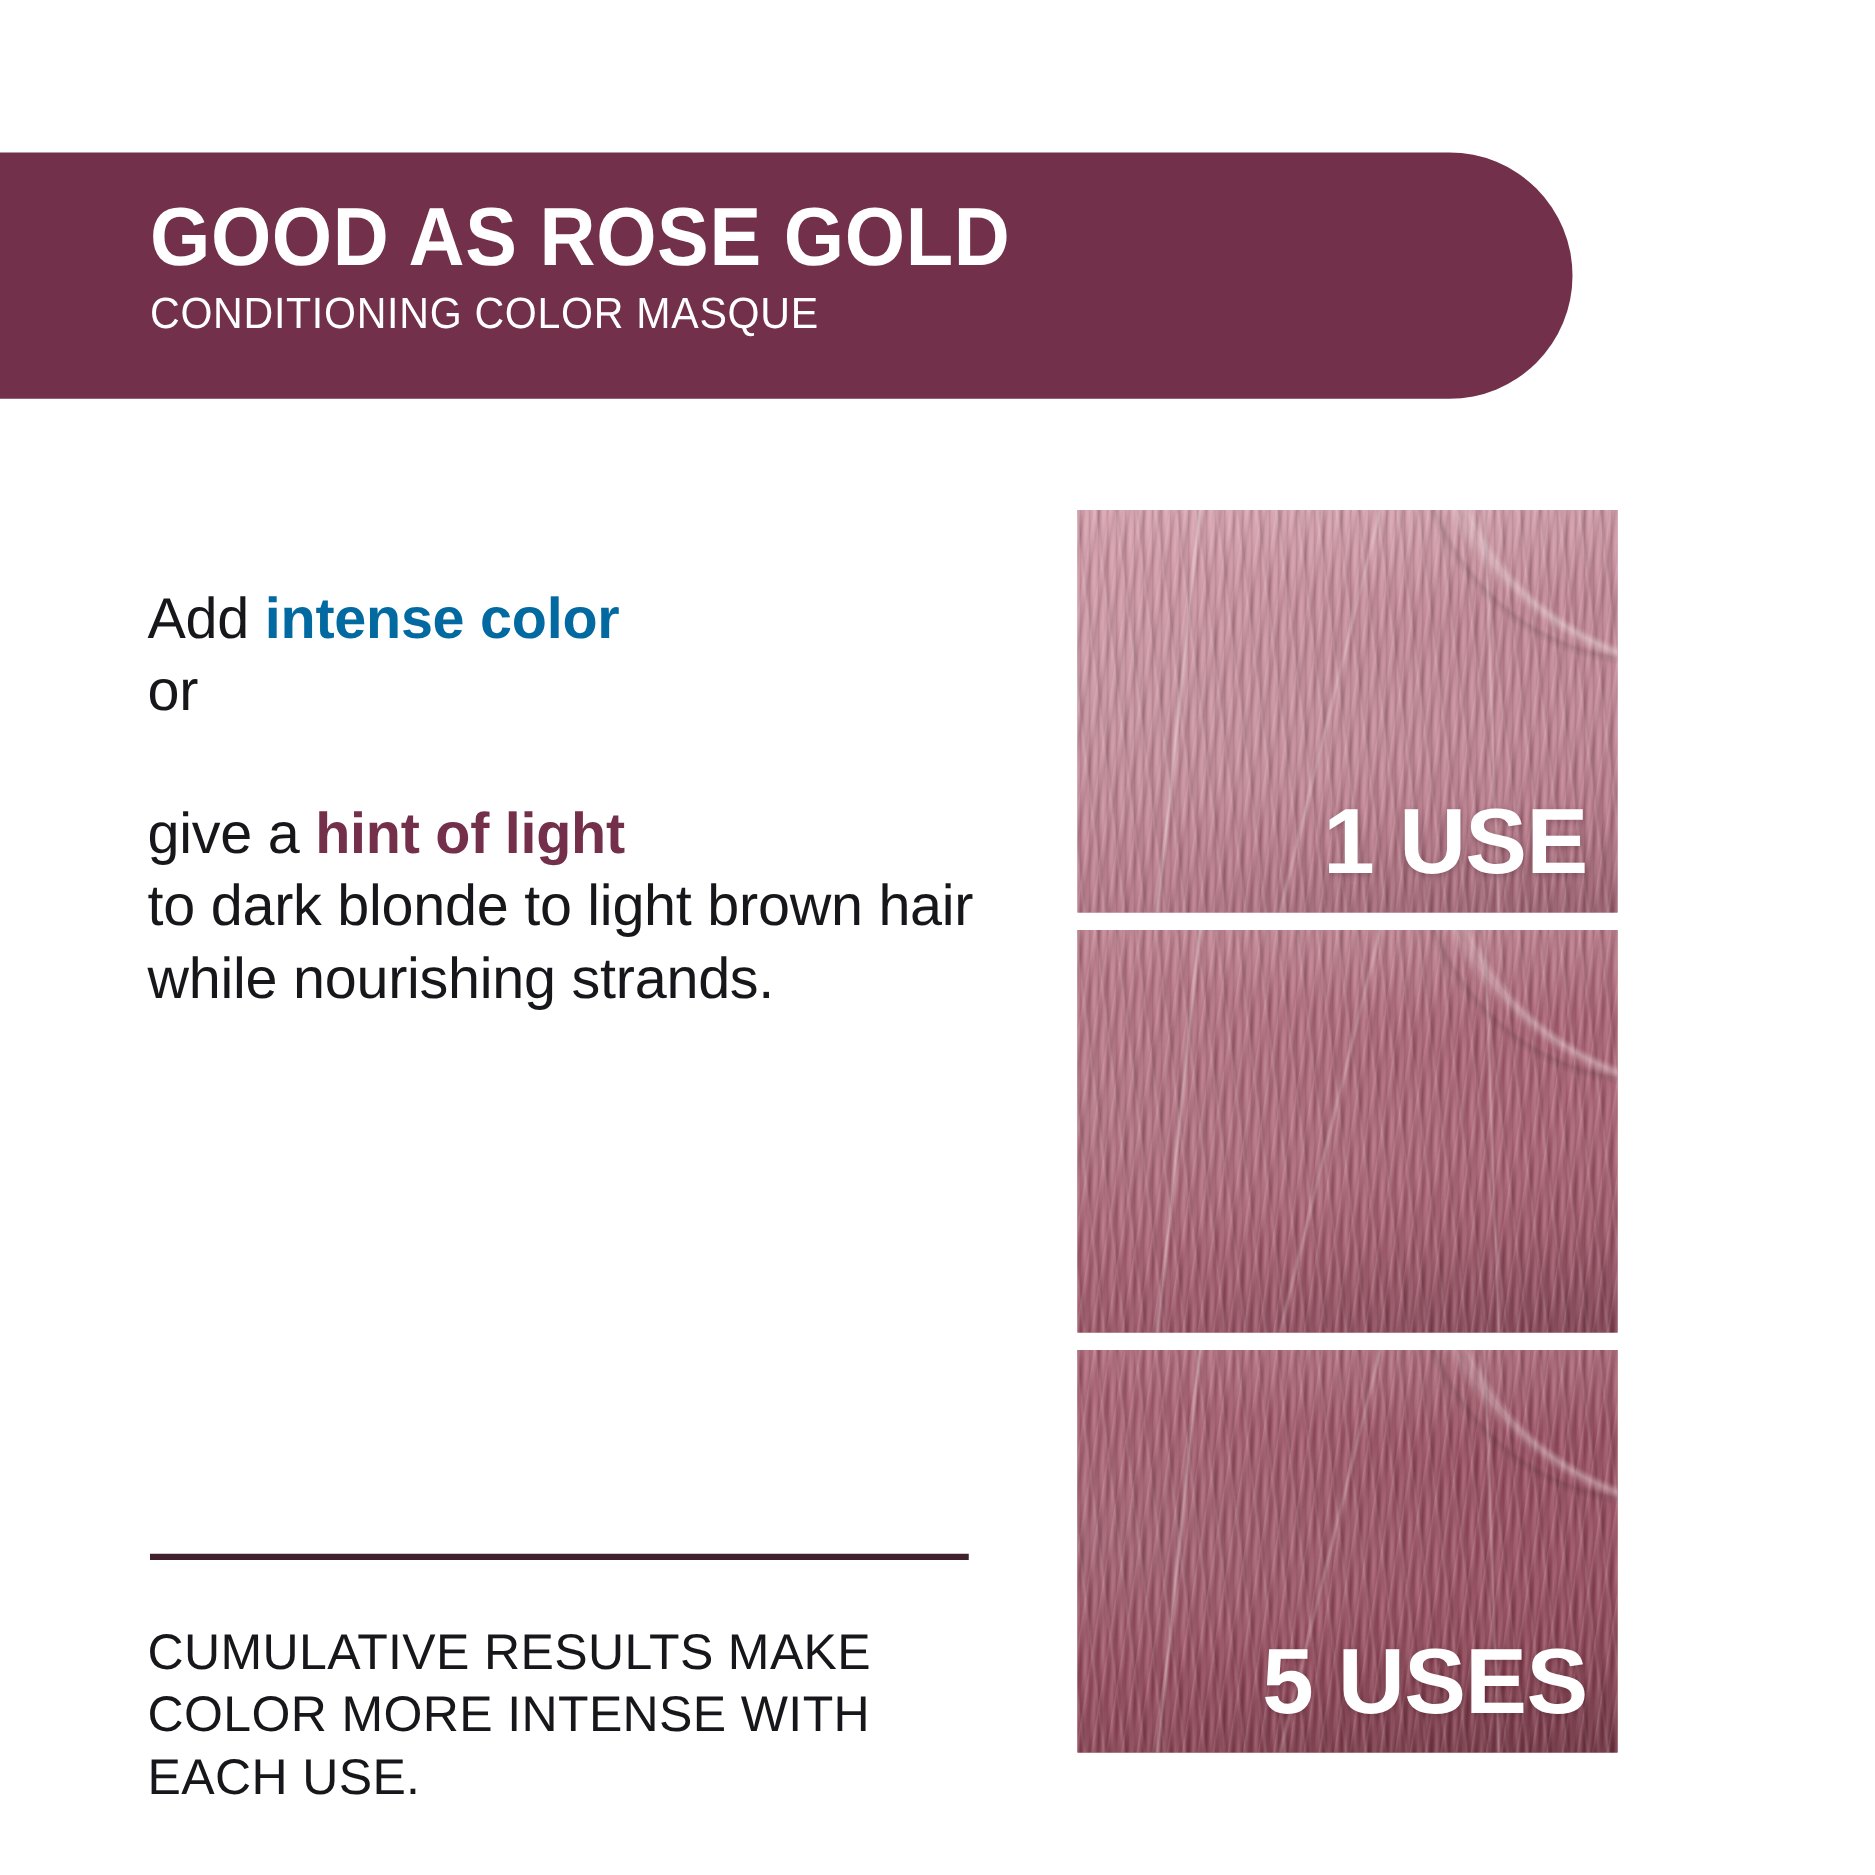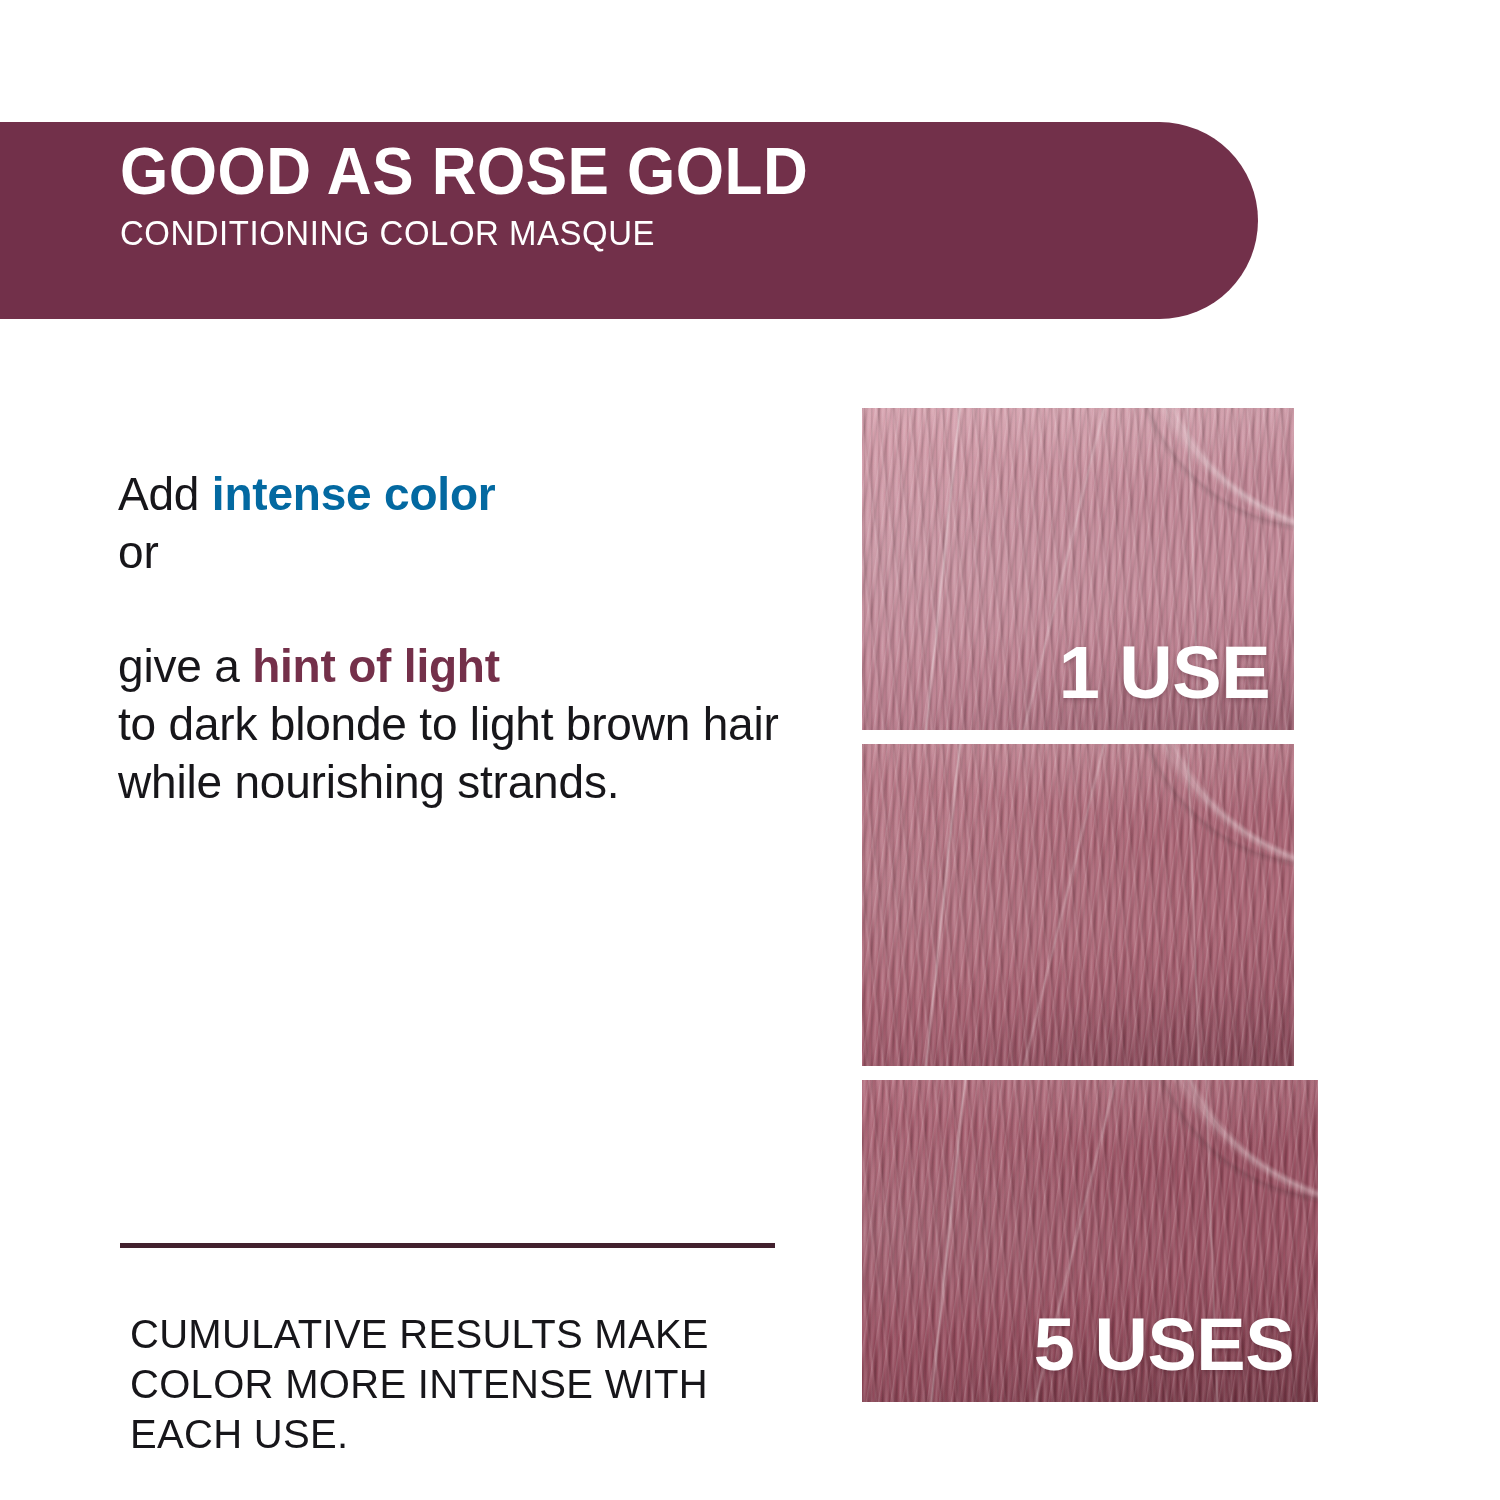--- a/index.html
+++ b/index.html
@@ -23,21 +23,21 @@
     top: 122px;
     width: 1318px;
     height: 197px;
     background: #72304A;
     border-radius: 0 100px 100px 0;
     box-sizing: border-box;
   }
   .header-inner {
     position: absolute;
     left: 180px;
-    top: 12px;
+    top: 30px;
   }
   .header-title {
     font-family: "Liberation Sans Narrow", "Liberation Sans", sans-serif;
     font-weight: bold;
     font-size: 66px;
     line-height: 74px;
     letter-spacing: 0.5px;
     color: #ffffff;
     white-space: nowrap;
     transform: scaleX(0.94);
@@ -93,38 +93,38 @@
   .footer-note {
     position: absolute;
     left: 118px;
     top: 1297px;
     width: 700px;
     font-family: "Liberation Sans Narrow", "Liberation Sans", sans-serif;
     font-size: 40px;
     line-height: 50px;
     letter-spacing: 0.3px;
     color: #17161a;
-    margin: 12px;
+    margin: 0;
   }
 
   
   .swatch-stack {
     position: absolute;
     left: 862px;
     top: 408px;
     width: 518px;
   }
   .swatch {
     position: relative;
     width: 432px;
     height: 322px;
     margin-bottom: 14px;
     overflow: hidden;
   }
-  .swatch:last-child { margin-bottom: 0; padding-left: 24px; }
+  .swatch:last-child { margin-bottom: 0; }
 
   .swatch .tex {
     position: absolute;
     inset: -30%;
   }
   
   .tex.l1 {
     background-image: repeating-linear-gradient(
       99deg,
       rgba(255,255,255,0.00) 0px,

